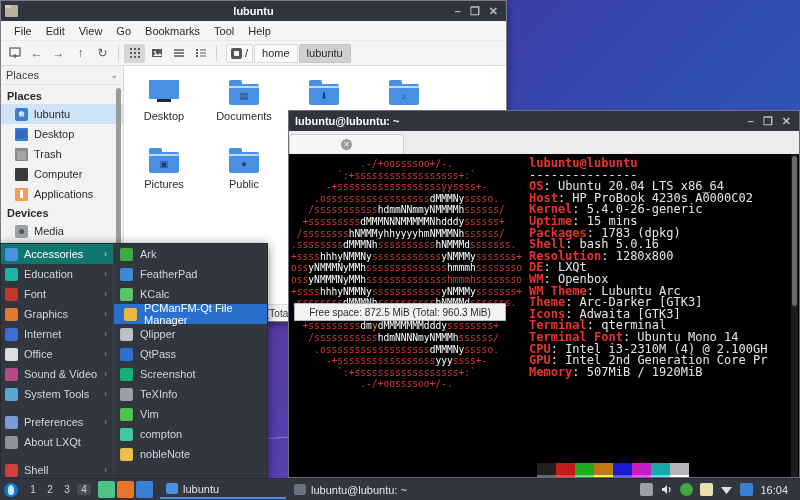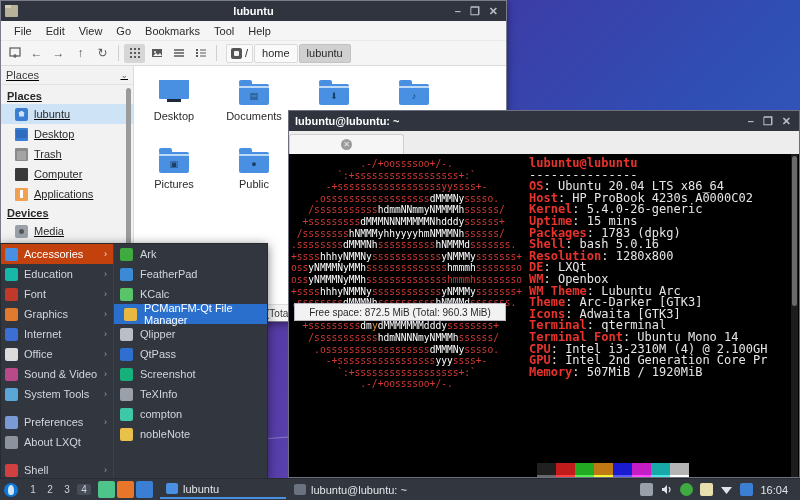--- a/index.html
+++ b/index.html
@@ -75,22 +75,22 @@
            background:#fafafa;border:1px solid #dadada;border-radius:2px;
            font-size:11px;color:#2a2a2a;cursor:pointer;}
   .crumb.sel { background:#d0d0d0; border-color:#c2c2c2;}
   .crumb.root { padding:0 4px; gap:3px; }
   .crumb.root .rootic{width:11px;height:11px;background:#555;border-radius:2px;display:inline-block;position:relative;}
   .crumb.root .rootic::after{content:"";position:absolute;left:3px;top:3px;width:5px;height:5px;background:#f5f5f5;border-radius:1px;}
 
   .fm-body { flex:1; display:flex; min-height:0; }
 
   .places {
-    width:133px; background:#f2f2f2; border-right:1px solid #dcdcdc;
-    display:flex;flex-direction:column; position:relative;text-decoration:underline;
+    width:123px; background:#f2f2f2; border-right:1px solid #dcdcdc;
+    display:flex;flex-direction:column; position:relative;
   }
   .places-header{
     height:19px;display:flex;align-items:center;justify-content:space-between;
     padding:0 5px;font-size:11px;color:#3a3a3a;border-bottom:1px solid #e4e4e4;
   }
   .places-header .chev{color:#6a6a6a;font-size:9px;}
   .plist { padding-top:2px; }
   .pgroup { font-size:11px; font-weight:bold; color:#2a2a2a; padding:3px 6px 2px 6px;}
   .pitem { height:20px; display:flex;align-items:center; gap:6px; padding-left:14px;
            font-size:11px;color:#2a2a2a; cursor:pointer;}
@@ -180,21 +180,21 @@
   #appmenu {
     position:absolute; left:0; top:243px; width:268px; height:237px;
     background:#31363f; z-index:60; display:flex;
     border:1px solid #262a31;
     box-shadow:0 2px 10px rgba(0,0,0,.5);
   }
   .am-left { width:112px; background:#31363f; display:flex;flex-direction:column;}
   .am-right{ flex:1; background:#31363f; border-left:1px solid #3b414b;}
   .am-item{ height:20px;display:flex;align-items:center;gap:6px;padding-left:4px;
             color:#d2d6dc;font-size:11px;cursor:pointer;position:relative;}
-  .am-item.sel{ background:#c2410c; color:#ffffff;}
+  .am-item.sel{ background:#0f766e; color:#ffffff;}
   .am-item .arr{ margin-left:auto; padding-right:6px;color:#9aa0aa;font-size:9px;}
   .am-item.sel .arr{color:#e6eefc;}
   .am-sep{ height:1px;background:#3f4550;margin:4px 2px;}
   .amic{ width:13px;height:13px;flex:0 0 13px;border-radius:2px;}
   .am-r-item{ height:20px;display:flex;align-items:center;gap:7px;padding-left:6px;
               color:#d2d6dc;font-size:11px;cursor:pointer;}
   .am-r-item.sel{ background:#2a6fcc;color:#fff;padding-left:10px;}
 
   
   #taskbar{
@@ -621,20 +621,24 @@
         </div>
         <div class="am-r-item">
           <span class="amic" style="background: rgb(22, 176, 122);"></span>
           <span>Screenshot</span>
         </div>
         <div class="am-r-item">
           <span class="amic" style="background: rgb(154, 160, 170);"></span>
           <span>TeXInfo</span>
         </div>
         <div class="am-r-item">
+          <span class="amic" style="background: rgb(79, 196, 79);"></span>
+          <span>Vim</span>
+        </div>
+        <div class="am-r-item">
           <span class="amic" style="background: rgb(62, 200, 168);"></span>
           <span>compton</span>
         </div>
         <div class="am-r-item">
           <span class="amic" style="background: rgb(232, 192, 74);"></span>
           <span>nobleNote</span>
         </div>
       </div>
   </div>
 </div>

